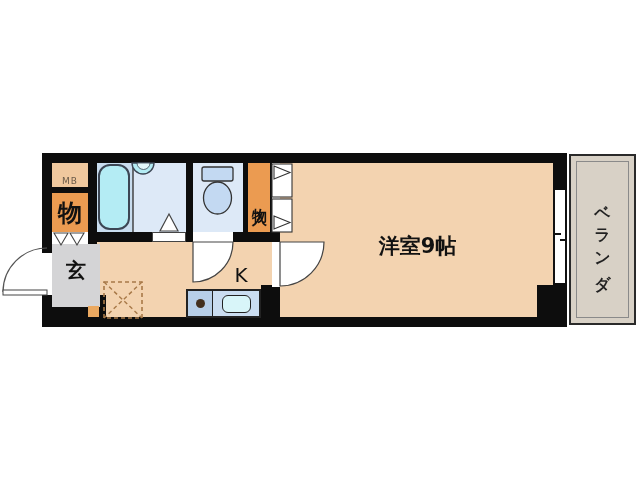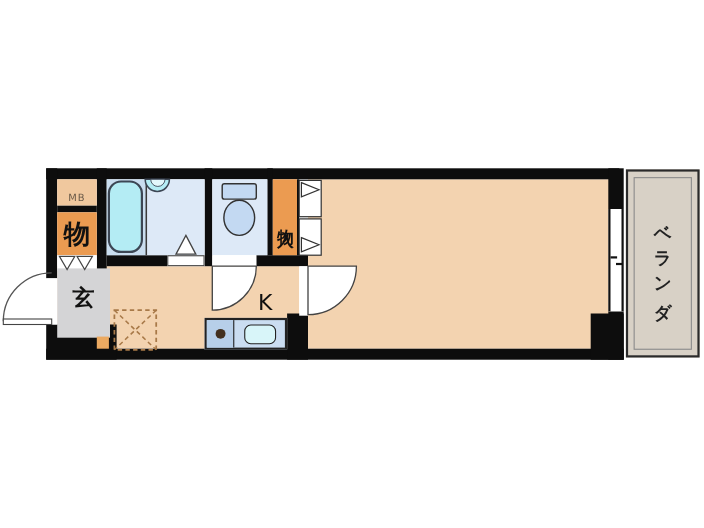--- a/index.html
+++ b/index.html
@@ -104,15 +104,16 @@
     <rect x="104" y="282" width="38" height="36" fill="none" stroke="var(--c-dashed_box,#a87948)" stroke-width="1.6" stroke-dasharray="4 3"></rect>
     <line x1="104" y1="282" x2="142" y2="318" stroke="var(--c-dashed_box,#a87948)" stroke-width="1.4" stroke-dasharray="4 3"></line>
     <line x1="142" y1="282" x2="104" y2="318" stroke="var(--c-dashed_box,#a87948)" stroke-width="1.4" stroke-dasharray="4 3"></line>
   </svg>
 
   <div class="abs lbl" style="left:52px;top:163px;width:36px;height:36px;font-size:9px;letter-spacing:1px;color:#6a5a48;">MB</div>
   <div class="abs lbl" style="left:52px;top:193px;width:36px;height:39px;font-size:24px;font-weight:bold;">物</div>
   <div class="abs lbl vert" style="left:246px;top:163px;width:26px;height:69px;font-size:15px;font-weight:bold;letter-spacing:2px;">物入</div>
   <div class="abs lbl" style="left:52px;top:250px;width:48px;height:40px;font-size:20px;font-weight:bold;">玄</div>
   <div class="abs lbl" style="left:225px;top:262px;width:32px;height:26px;font-size:20px;font-weight:500;">K</div>
+  <div class="abs lbl" style="left:280px;top:233px;width:275px;height:26px;font-size:21px;font-weight:600;">洋室9帖</div>
   <div class="abs lbl vert" style="left:569px;top:160px;width:67px;height:160px;font-size:16px;font-weight:600;letter-spacing:5px;color:#222;">ベランダ</div>
 
 </div>
 
 </body></html>

